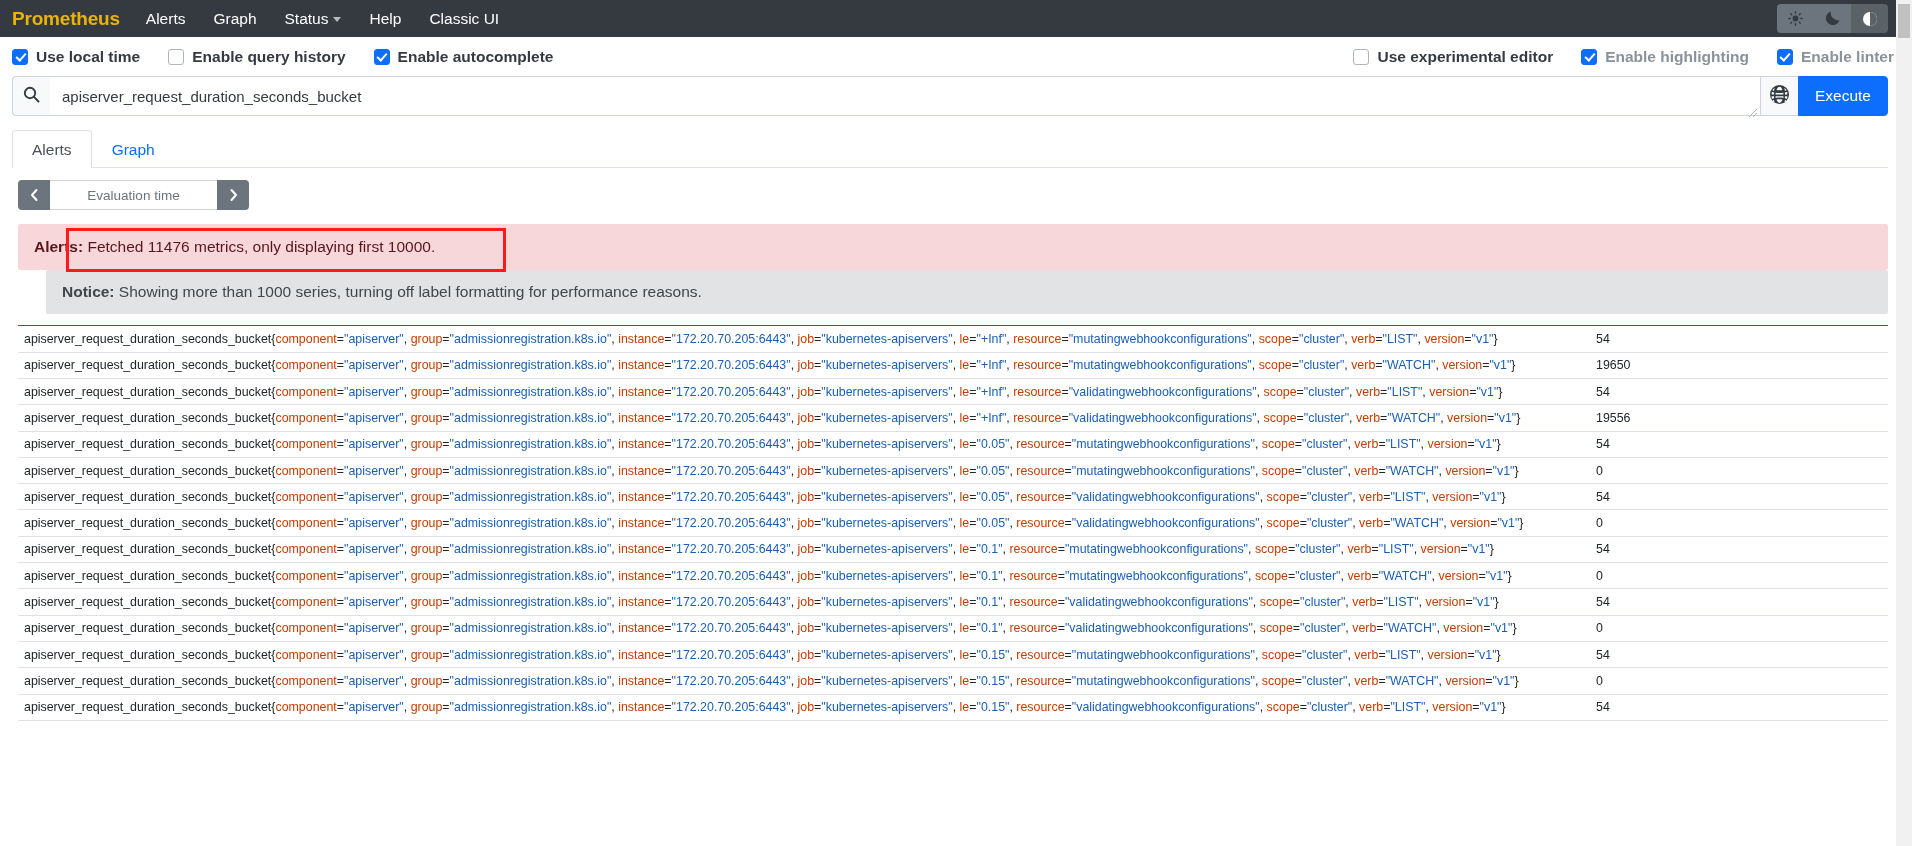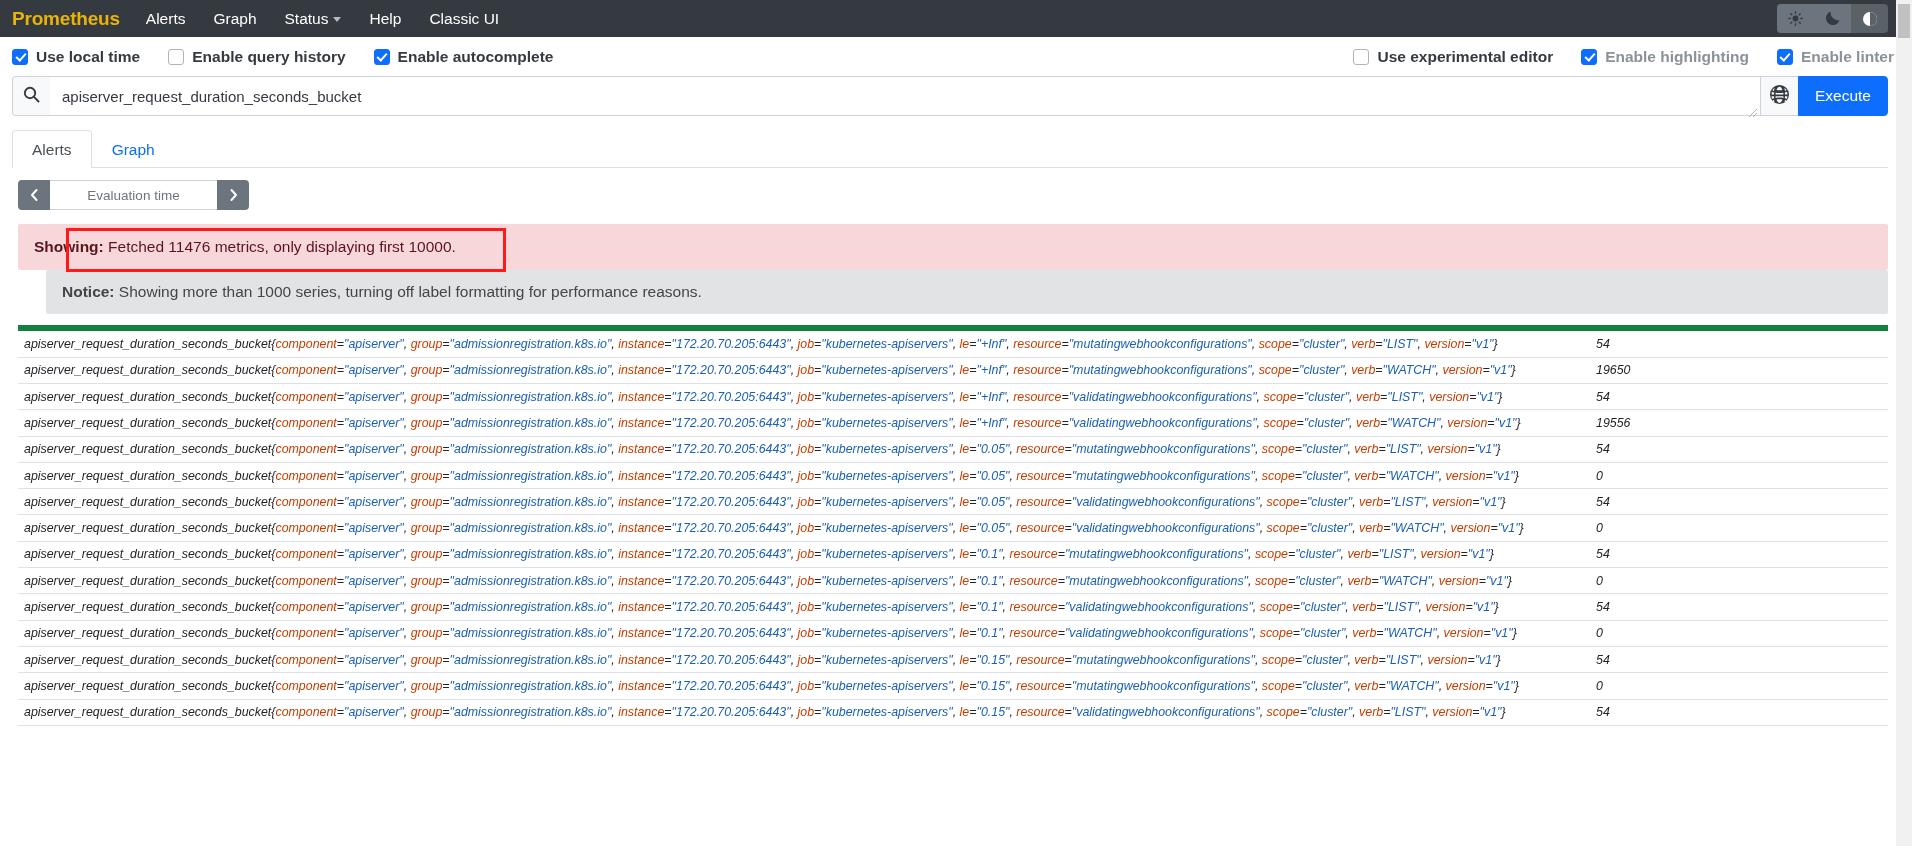--- a/index.html
+++ b/index.html
@@ -277,22 +277,21 @@
     padding: 13px 16px;
     font-size: 15.5px;
     border-radius: 2px;
     margin-left: 28px;
   }
   .alert-label { font-weight: 700; }
 
   
   .results {
     margin: 11px 24px 0 18px;
-    border-top: 6px solid #15803d;
-    font-style: italic;
+    border-top: 1px solid #15803d;
   }
   .res-row {
     display: flex;
     align-items: center;
     border-bottom: 1px solid #dee2e6;
     height: 26.3px;
     font-size: 12.4px;
     color: #212529;
     font-family: "Liberation Sans", sans-serif;
     white-space: nowrap;
@@ -459,21 +458,21 @@
     <div class="eval-field">Evaluation time</div>
     <div class="eval-btn">
       <svg width="11" height="14" viewBox="0 0 10 14" fill="none" stroke="#fff" stroke-width="2" stroke-linecap="round" stroke-linejoin="round">
         <polyline points="3,2 7.5,7 3,12"></polyline>
       </svg>
     </div>
   </div>
 
   <div class="alerts">
     <div class="alert-warn">
-      <span class="alert-label">Showing:</span><span> Fetched 11476 metrics, only displaying first 10000.</span>
+      <span class="alert-label">Alerts:</span><span> Fetched 11476 metrics, only displaying first 10000.</span>
       <span class="hl-box"></span>
     </div>
     <div class="alert-notice">
       <span class="alert-label">Notice:</span><span> Showing more than 1000 series, turning off label formatting for performance reasons.</span>
     </div>
   </div>
 
   <div class="results" id="results-table">
       <div class="res-row">
         <div class="res-metric"><span class="m-name">apiserver_request_duration_seconds_bucket</span><span class="m-brace">{</span><span class="m-label">component</span>=<span class="m-val">"apiserver"</span>, <span class="m-label">group</span>=<span class="m-val">"admissionregistration.k8s.io"</span>, <span class="m-label">instance</span>=<span class="m-val">"172.20.70.205:6443"</span>, <span class="m-label">job</span>=<span class="m-val">"kubernetes-apiservers"</span>, <span class="m-label">le</span>=<span class="m-val">"+Inf"</span>, <span class="m-label">resource</span>=<span class="m-val">"mutatingwebhookconfigurations"</span>, <span class="m-label">scope</span>=<span class="m-val">"cluster"</span>, <span class="m-label">verb</span>=<span class="m-val">"LIST"</span>, <span class="m-label">version</span>=<span class="m-val">"v1"</span><span class="m-brace">}</span></div>

